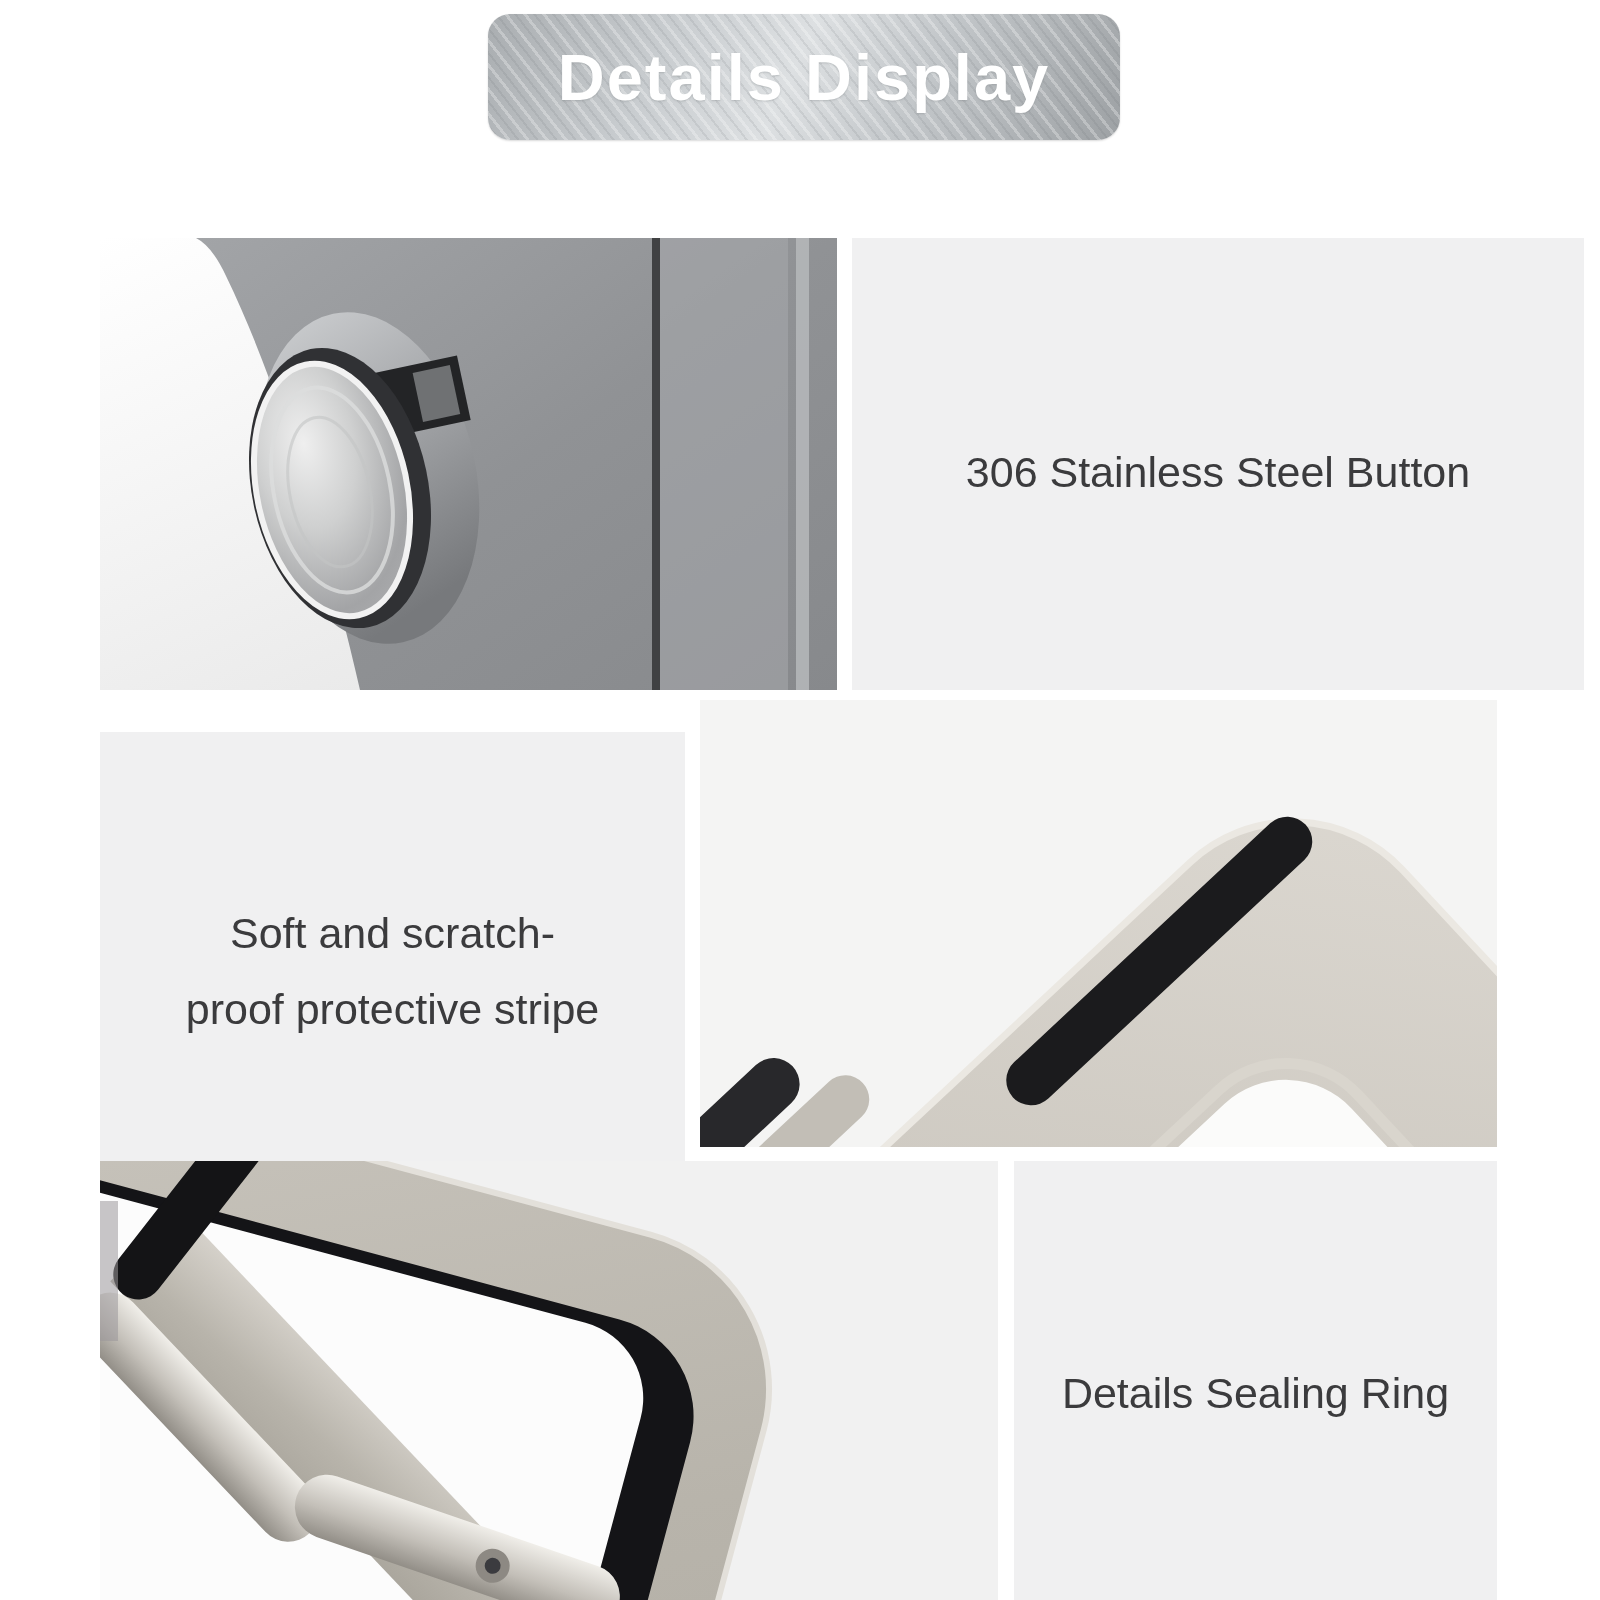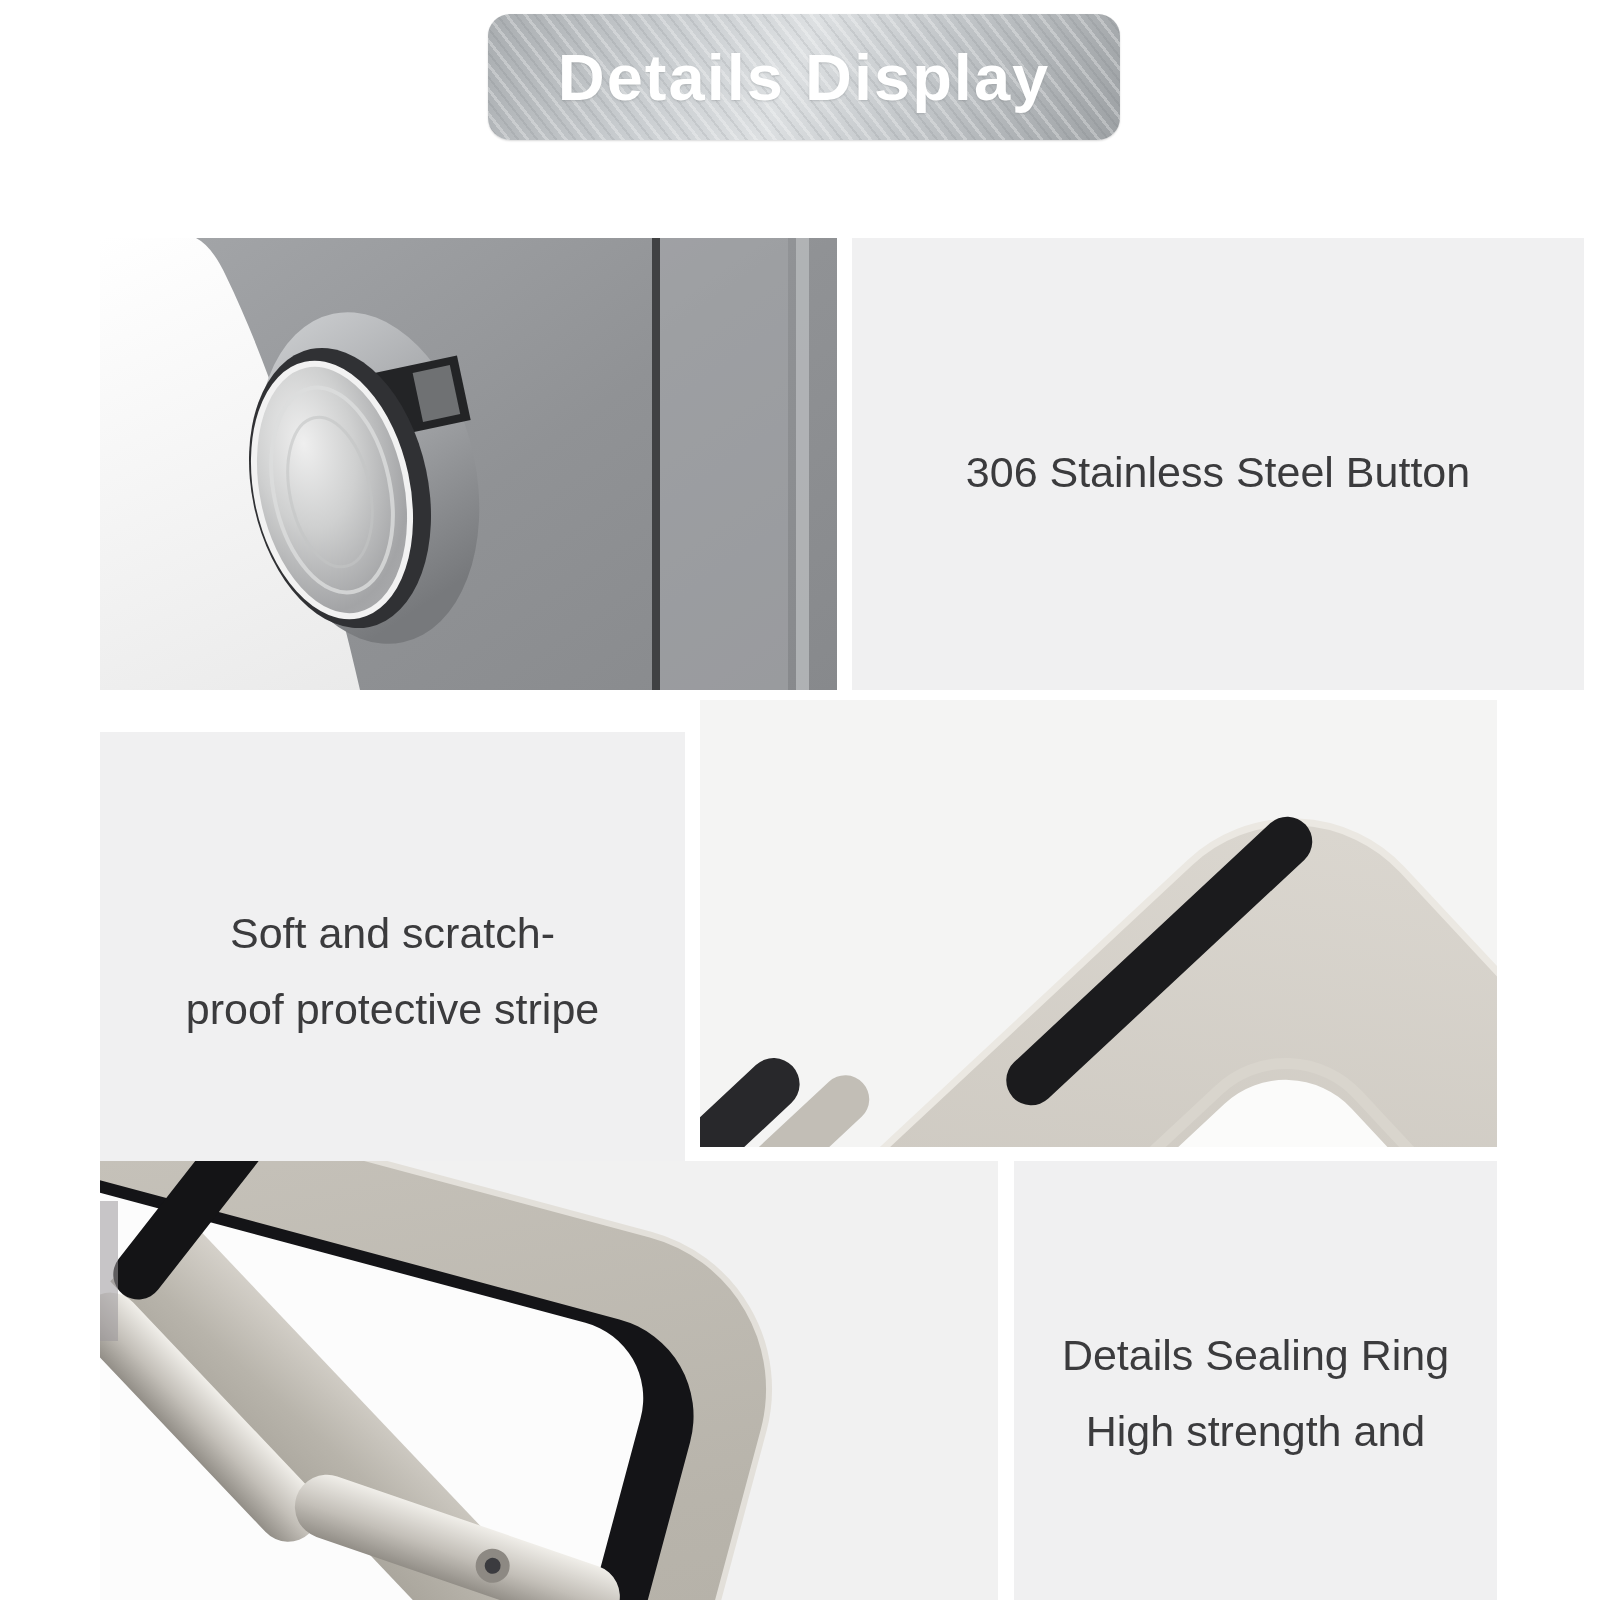--- a/index.html
+++ b/index.html
@@ -170,16 +170,15 @@
 
       <g transform="translate(36,118) rotate(-52)">
         <rect x="-20" y="-26" width="215" height="50" rx="25" fill="#141416"></rect>
       </g>
       <rect x="0" y="40" width="18" height="140" fill="#9b989b" opacity="0.55"></rect>
     </svg>
   </div>
 
   <div class="panel text-panel p-text3">
     <p class="caption-line">Details Sealing Ring</p>
-    <p class="caption-line">High strength and</p>
   </div>
 
 </div>
 
 </body></html>

